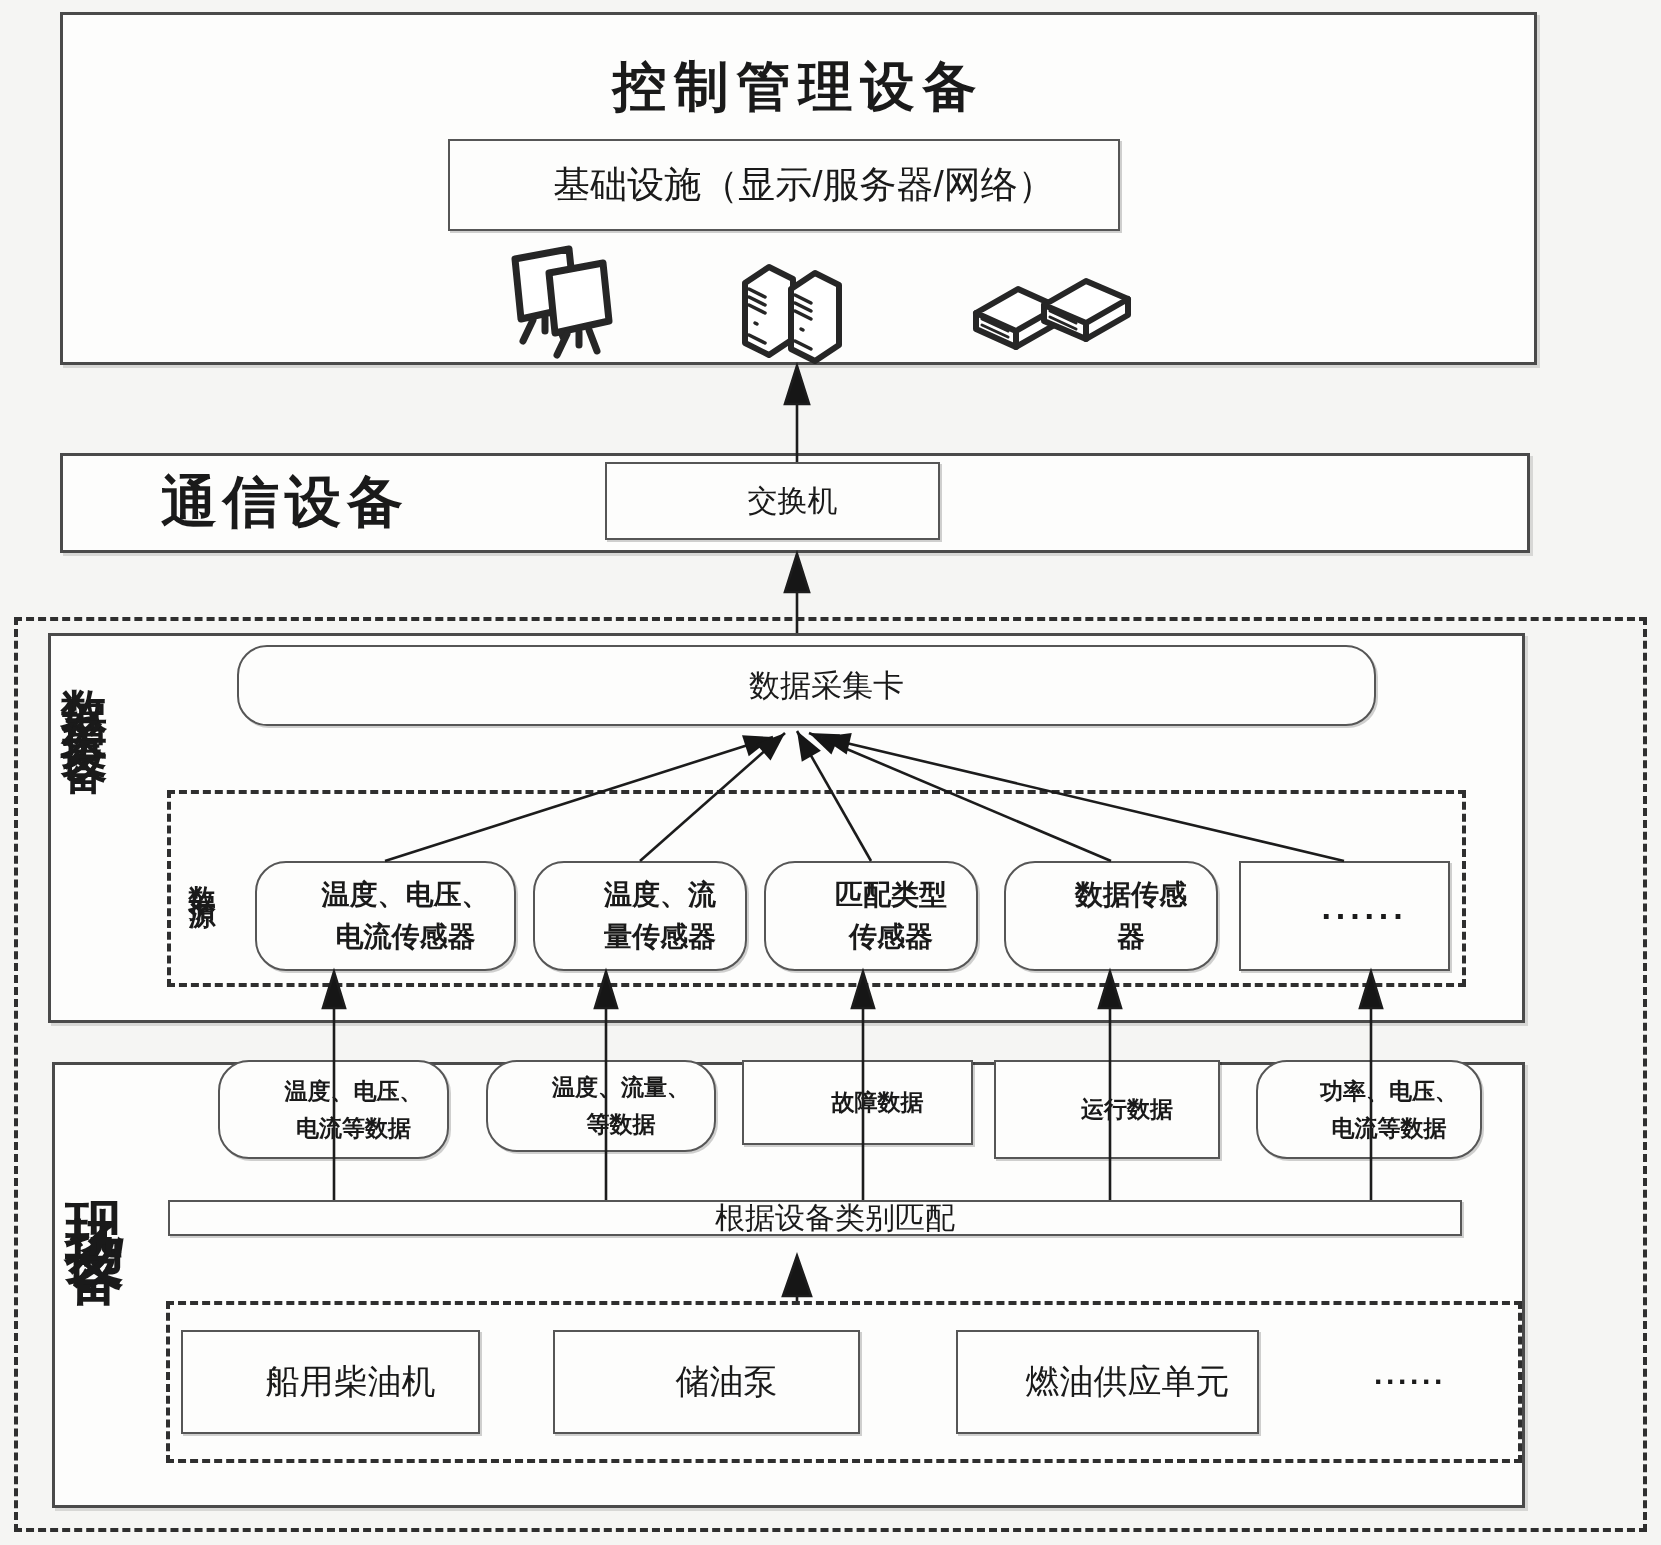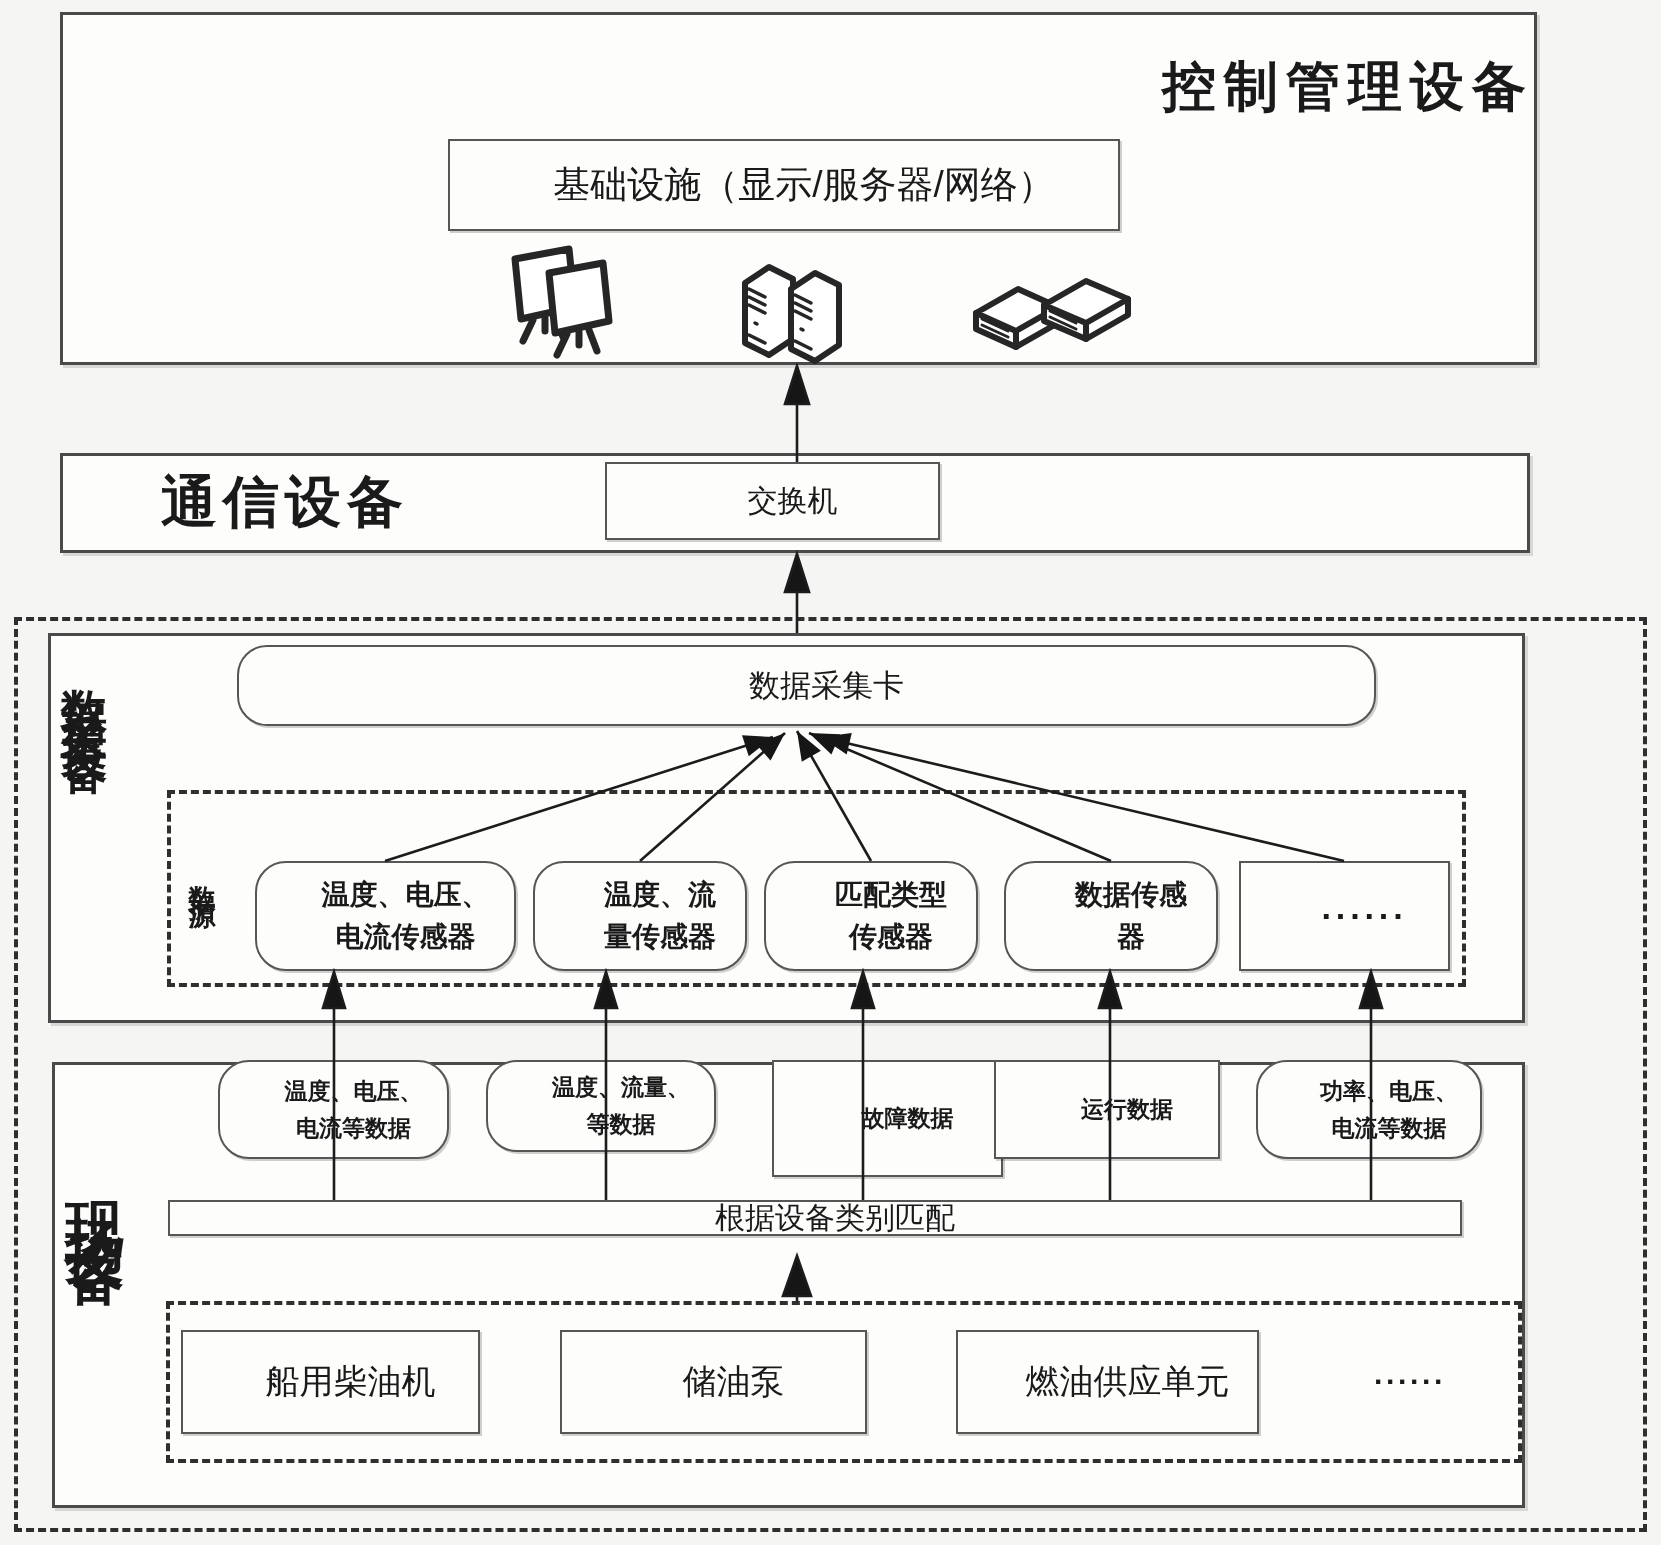--- a/index.html
+++ b/index.html
@@ -26,21 +26,21 @@
     border:4px dashed #2f2f2f;
     box-sizing:border-box;
   }
   .center{display:flex;align-items:center;justify-content:center;text-align:center;padding-left:40px;}
   .pre{white-space:pre-line;border-radius:31px;}
   .v-label{
     writing-mode:vertical-lr;text-orientation:upright;
     font-weight:bold;line-height:1;
   }
   .top-title{
-    position:absolute;left:0;right:0;top:36px;text-align:right;
+    position:absolute;left:0;right:0;top:36px;text-align:center;
     font-size:54px;font-weight:bold;letter-spacing:8px;
   }
   .comm-label{
     position:absolute;left:98px;top:0;bottom:0;
     display:flex;align-items:center;
     font-size:56px;font-weight:bold;letter-spacing:6px;
   }
   svg.overlay{position:absolute;left:0;top:0;z-index:9;pointer-events:none;}
   .icon svg{display:block;}
 </style>
@@ -145,33 +145,33 @@
 器</div>
   <div class="smallbox center" style="left:1239px;top:861px;width:211px;height:110px;font-size:34px;font-weight:bold;letter-spacing:3px;">······</div>
 
   <div class="box" style="left:52px;top:1062px;width:1473px;height:446px;"></div>
   <div class="v-label abs" style="left:66px;top:1155px;font-size:58px;letter-spacing:16px;">现场设备</div>
 
   <div class="smallbox center pre" style="left:218px;top:1060px;width:231px;height:99px;font-size:23px;font-weight:bold;line-height:1.6;">温度、电压、
 电流等数据</div>
   <div class="smallbox center pre" style="left:486px;top:1060px;width:230px;height:92px;font-size:23px;font-weight:bold;line-height:1.6;">温度、流量、
 等数据</div>
-  <div class="smallbox center" style="left:772px;top:1060px;width:231px;height:117px;font-size:23px;font-weight:bold;">故障数据</div>
+  <div class="smallbox center" style="left:742px;top:1060px;width:231px;height:85px;font-size:23px;font-weight:bold;">故障数据</div>
   <div class="smallbox center" style="left:994px;top:1060px;width:226px;height:99px;font-size:23px;font-weight:bold;">运行数据</div>
   <div class="smallbox center pre" style="left:1256px;top:1060px;width:226px;height:99px;font-size:23px;font-weight:bold;line-height:1.6;">功率、电压、
 电流等数据</div>
 
   <div class="smallbox center" style="left:168px;top:1200px;width:1294px;height:36px;font-size:30px;">
     <span>根据设备类别匹配</span>
   </div>
 
   <div class="dashedbox" style="left:166px;top:1301px;width:1356px;height:162px;"></div>
 
   <div class="smallbox center" style="left:181px;top:1330px;width:299px;height:104px;font-size:34px;">船用柴油机</div>
-  <div class="smallbox center" style="left:553px;top:1330px;width:307px;height:104px;font-size:34px;margin-left:7px;">储油泵</div>
+  <div class="smallbox center" style="left:553px;top:1330px;width:307px;height:104px;font-size:34px;">储油泵</div>
   <div class="smallbox center" style="left:956px;top:1330px;width:303px;height:104px;font-size:34px;">燃油供应单元</div>
   <div class="abs center" style="left:1290px;top:1330px;width:160px;height:104px;font-size:30px;font-weight:bold;letter-spacing:2px;">······</div>
 
   <svg class="overlay" width="1661" height="1545" viewBox="0 0 1661 1545">
     <defs>
       <marker id="ah" markerUnits="userSpaceOnUse" markerWidth="36" markerHeight="28" refX="31" refY="14" orient="auto">
         <path d="M2,3 L31,14 L2,25 Z" fill="#161616"></path>
       </marker>
     </defs>
     <g stroke="#1c1c1c" stroke-width="2.6" fill="#161616">

